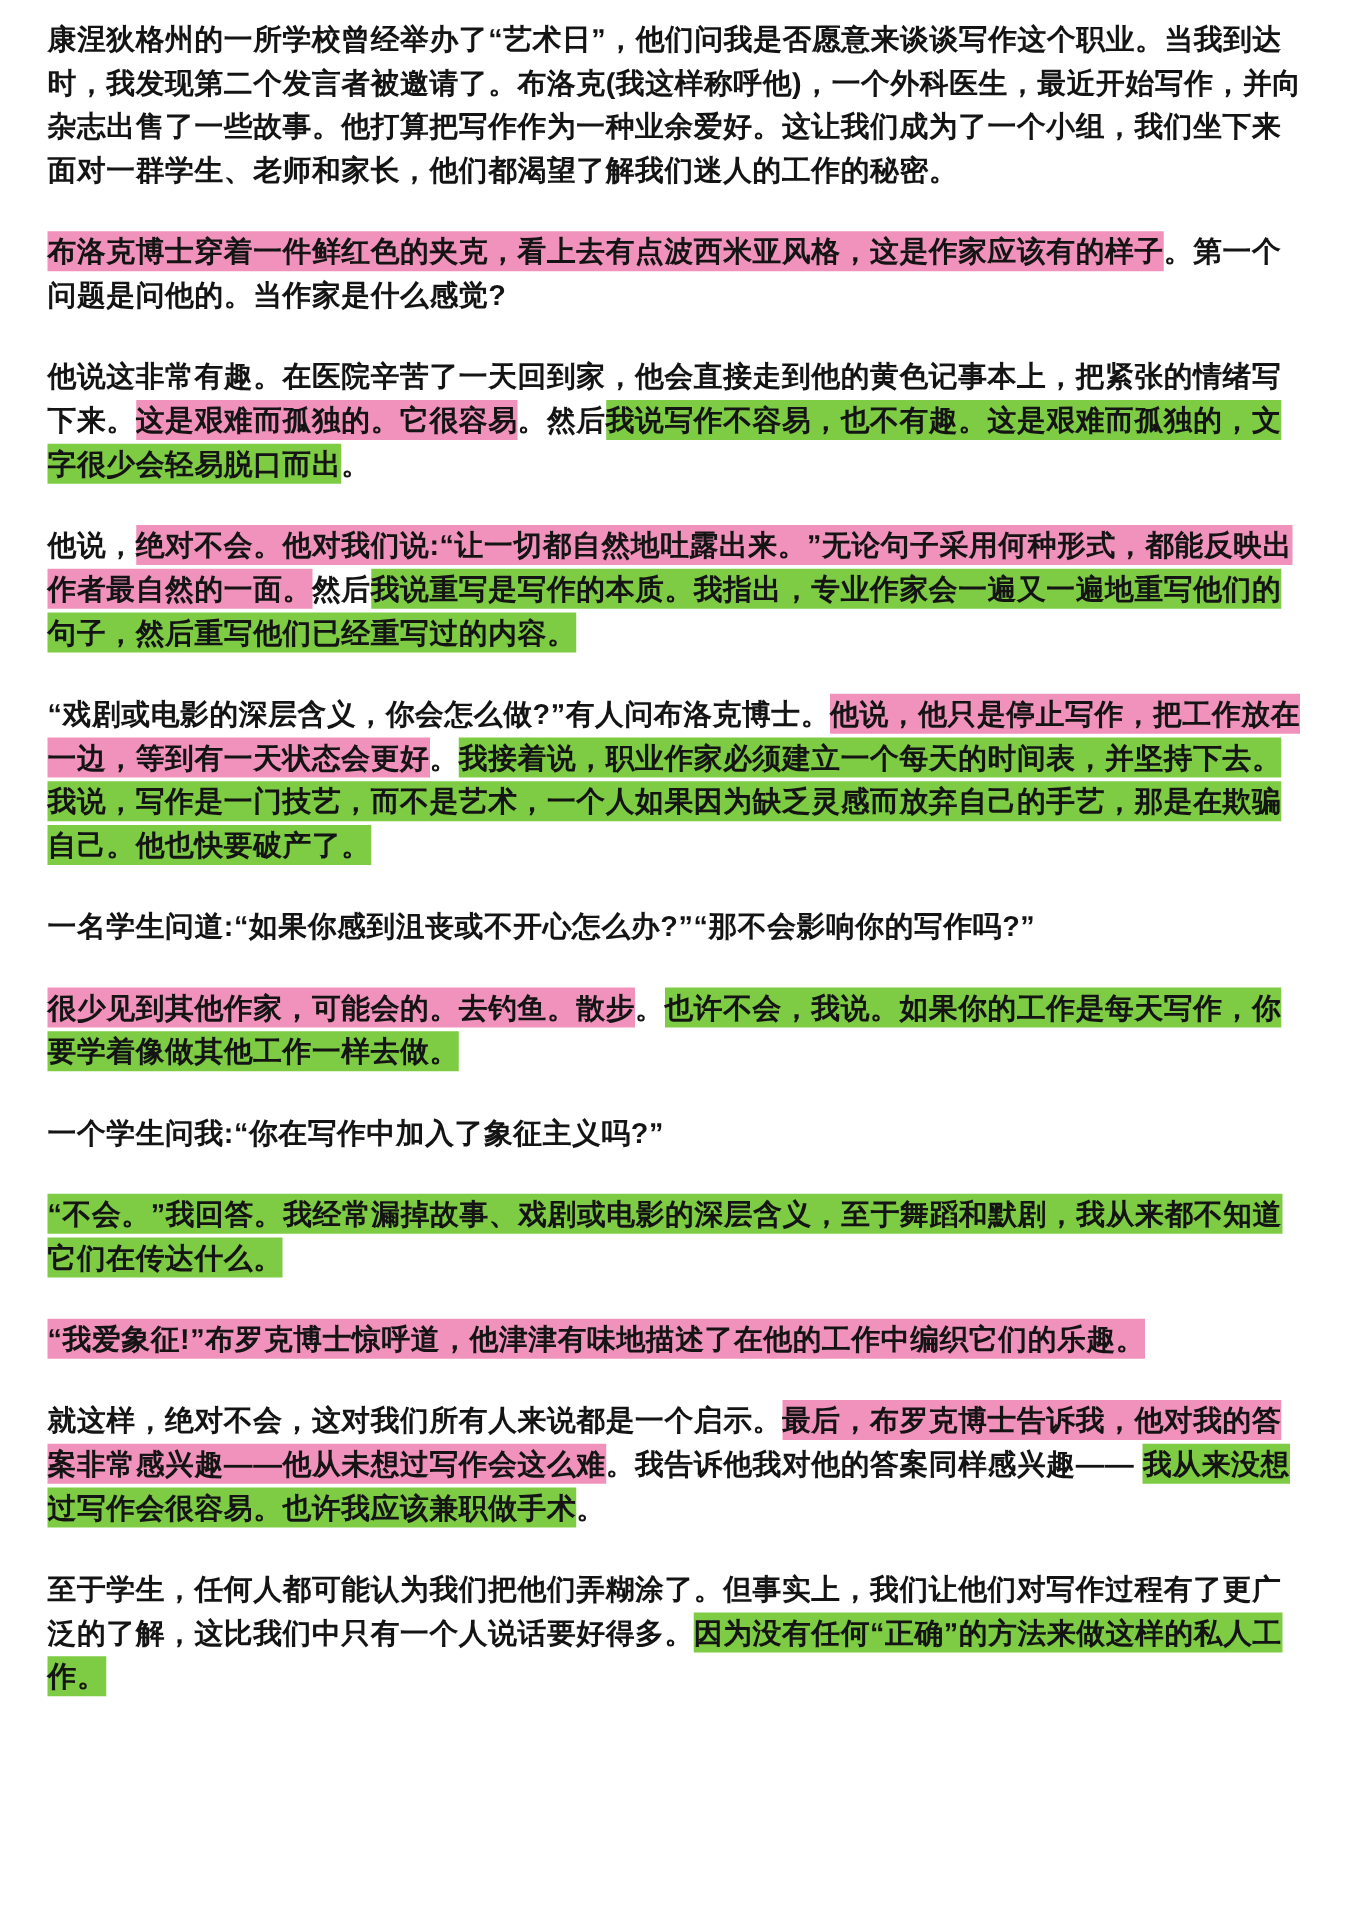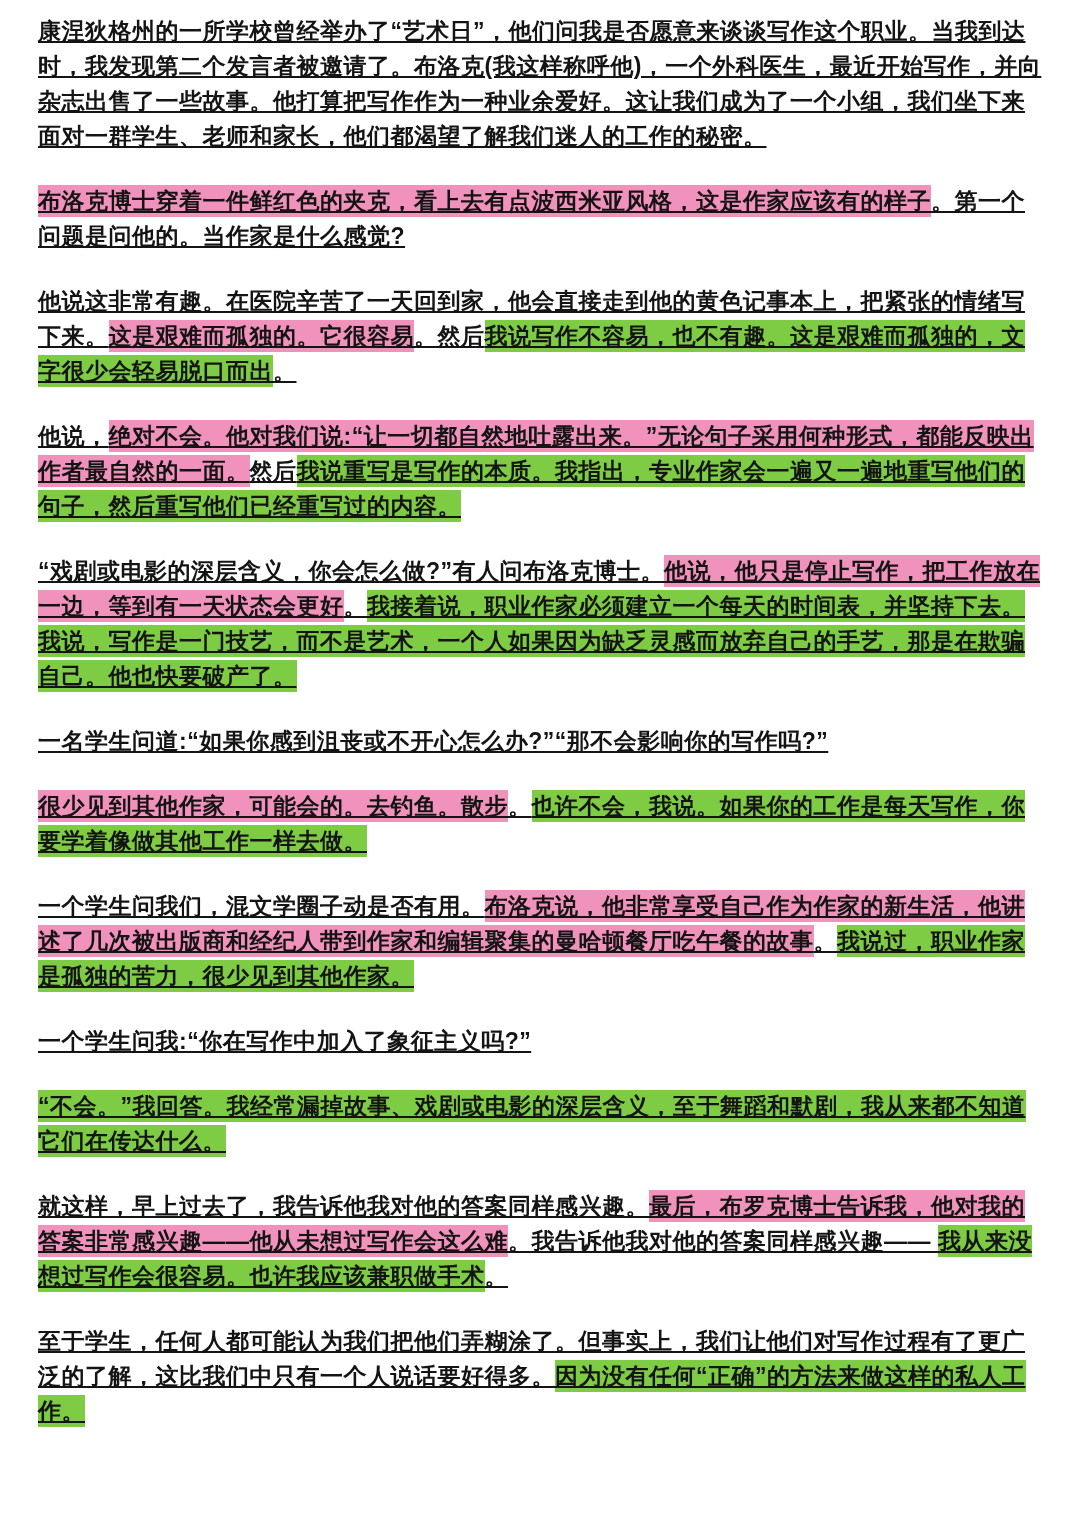--- a/index.html
+++ b/index.html
@@ -17,21 +17,20 @@
   p.para {
     margin: 0 0 30px 0;
     font-family: "Liberation Sans", sans-serif;
     font-weight: 700;
     font-size: 23px;
     line-height: 35px;
     color: var(--text, #111111);
     letter-spacing: 0.5px;
     word-break: break-all;
     text-align: left;
-    text-decoration: underline;
   }
   p.para:last-child { margin-bottom: 0; }
   .seg { background: transparent; }
   .hl-pink {
     background-color: var(--pink, #f192bc);
     padding: 3px 0;
     -webkit-box-decoration-break: clone;
     box-decoration-break: clone;
     text-align: right;
   }
@@ -47,19 +46,19 @@
 
 <div class="page">
   <div id="doc">
       <p class="para"><span class="seg">康涅狄格州的一所学校曾经举办了“艺术日”，他们问我是否愿意来谈谈写作这个职业。当我到达时，我发现第二个发言者被邀请了。布洛克(我这样称呼他)，一个外科医生，最近开始写作，并向杂志出售了一些故事。他打算把写作作为一种业余爱好。这让我们成为了一个小组，我们坐下来面对一群学生、老师和家长，他们都渴望了解我们迷人的工作的秘密。</span></p>
       <p class="para"><span class="seg hl-pink">布洛克博士穿着一件鲜红色的夹克，看上去有点波西米亚风格，这是作家应该有的样子</span><span class="seg">。第一个问题是问他的。当作家是什么感觉?</span></p>
       <p class="para"><span class="seg">他说这非常有趣。在医院辛苦了一天回到家，他会直接走到他的黄色记事本上，把紧张的情绪写下来。</span><span class="seg hl-pink">这是艰难而孤独的。它很容易</span><span class="seg">。然后</span><span class="seg hl-green">我说写作不容易，也不有趣。这是艰难而孤独的，文字很少会轻易脱口而出</span><span class="seg">。</span></p>
       <p class="para"><span class="seg">他说，</span><span class="seg hl-pink">绝对不会。他对我们说:“让一切都自然地吐露出来。”无论句子采用何种形式，都能反映出作者最自然的一面。</span><span class="seg">然后</span><span class="seg hl-green">我说重写是写作的本质。我指出，专业作家会一遍又一遍地重写他们的句子，然后重写他们已经重写过的内容。</span></p>
       <p class="para"><span class="seg">“戏剧或电影的深层含义，你会怎么做?”有人问布洛克博士。</span><span class="seg hl-pink">他说，他只是停止写作，把工作放在一边，等到有一天状态会更好</span><span class="seg">。</span><span class="seg hl-green">我接着说，职业作家必须建立一个每天的时间表，并坚持下去。我说，写作是一门技艺，而不是艺术，一个人如果因为缺乏灵感而放弃自己的手艺，那是在欺骗自己。他也快要破产了。</span></p>
       <p class="para"><span class="seg">一名学生问道:“如果你感到沮丧或不开心怎么办?”“那不会影响你的写作吗?”</span></p>
       <p class="para"><span class="seg hl-pink">很少见到其他作家，可能会的。去钓鱼。散步</span><span class="seg">。</span><span class="seg hl-green">也许不会，我说。如果你的工作是每天写作，你要学着像做其他工作一样去做。</span></p>
-      <p class="para"><span class="seg">一个学生问我们，混文学圈子动是否有用。</span><span class="seg hl-pink">布洛克说，他非常享受自己作为作家的新生活，他讲述了几次被出版商和经纪人带到作家和编辑聚集的曼哈顿餐厅吃午餐的故事</span><span class="seg">。</span><span class="seg hl-green">我说过，职业作家是孤独的苦力，很少见到其他作家。</span></p>
       <p class="para"><span class="seg">一个学生问我:“你在写作中加入了象征主义吗?”</span></p>
       <p class="para"><span class="seg hl-green">“不会。”我回答。我经常漏掉故事、戏剧或电影的深层含义，至于舞蹈和默剧，我从来都不知道它们在传达什么。</span></p>
-      <p class="para"><span class="seg">就这样，早上过去了，我告诉他我对他的答案同样感兴趣。</span><span class="seg hl-pink">最后，布罗克博士告诉我，他对我的答案非常感兴趣——他从未想过写作会这么难</span><span class="seg">。我告诉他我对他的答案同样感兴趣—— </span><span class="seg hl-green">我从来没想过写作会很容易。也许我应该兼职做手术</span><span class="seg">。</span></p>
+      <p class="para"><span class="seg hl-pink">“我爱象征!”布罗克博士惊呼道，他津津有味地描述了在他的工作中编织它们的乐趣。</span></p>
+      <p class="para"><span class="seg">就这样，绝对不会，这对我们所有人来说都是一个启示。</span><span class="seg hl-pink">最后，布罗克博士告诉我，他对我的答案非常感兴趣——他从未想过写作会这么难</span><span class="seg">。我告诉他我对他的答案同样感兴趣—— </span><span class="seg hl-green">我从来没想过写作会很容易。也许我应该兼职做手术</span><span class="seg">。</span></p>
       <p class="para"><span class="seg">至于学生，任何人都可能认为我们把他们弄糊涂了。但事实上，我们让他们对写作过程有了更广泛的了解，这比我们中只有一个人说话要好得多。</span><span class="seg hl-green">因为没有任何“正确”的方法来做这样的私人工作。</span></p>
     </div>
 </div>
 
 </body></html>

